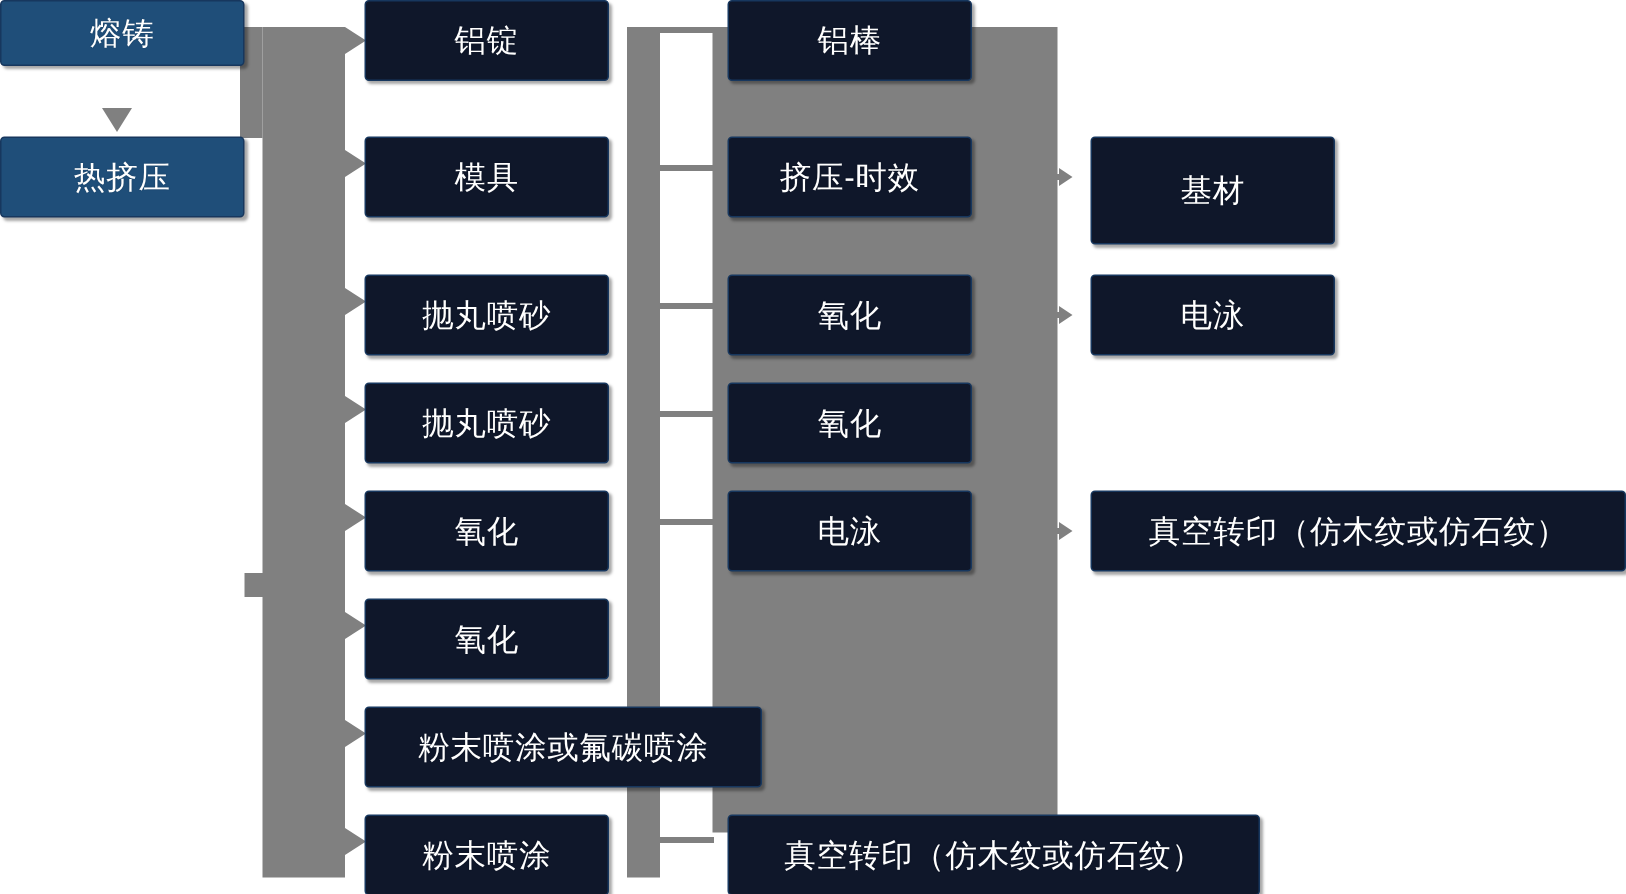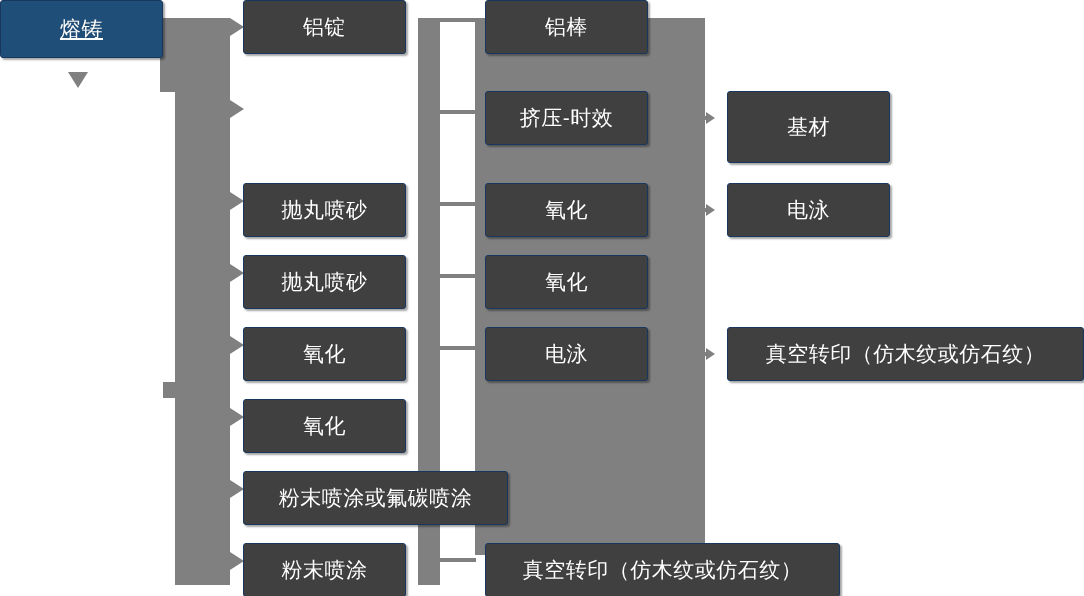--- a/index.html
+++ b/index.html
@@ -36,21 +36,21 @@
     font-size: 21px;
     letter-spacing: 0.5px;
     white-space: nowrap;
     box-shadow: 2px 2px 2px rgba(0,0,0,0.35);
     text-shadow: 0 0 1px rgba(0,0,0,0.25);
   }
   .box.stage {
     background: #1F4E79;
   }
   .box.step {
-    background: #404040;
+    background: #0f172a;
   }
   
   .arrow-sm {
     position: absolute;
     z-index: 2;
     width: 0;
     height: 0;
     border-top: 6px solid transparent;
     border-bottom: 6px solid transparent;
     border-left: 9px solid #808080;
@@ -97,30 +97,36 @@
     <rect x="65" y="18" width="230" height="537" fill="#808080"></rect>
 
     <rect x="30" y="18" width="36" height="4" fill="#808080"></rect>
     <rect x="30" y="110" width="36" height="4" fill="#808080"></rect>
     <rect x="30" y="202" width="36" height="4" fill="#808080"></rect>
     <rect x="30" y="274" width="36" height="4" fill="#808080"></rect>
     <rect x="30" y="346" width="36" height="4" fill="#808080"></rect>
     <rect x="30" y="558" width="36" height="4" fill="#808080"></rect>
   </svg>
 
-  <div class="box stage" style="left:0px; top:0px; width:163px; height:58px;text-decoration:underline;">
+  <div class="box stage" style="left:0px; top:0px; width:163px; height:44px;">
     <span>熔铸</span>
   </div>
 
+  <div class="box stage" style="left:0px; top:91px; width:163px; height:54px;">
+    <span>热挤压</span>
+  </div>
 
 
   <div class="box step" style="left:243px; top:0px; width:163px; height:54px;">
     <span>铝锭</span>
   </div>
 
+  <div class="box step" style="left:243px; top:91px; width:163px; height:54px;">
+    <span>模具</span>
+  </div>
 
   <div class="box step" style="left:243px; top:183px; width:163px; height:54px;">
     <span>抛丸喷砂</span>
   </div>
 
   <div class="box step" style="left:243px; top:255px; width:163px; height:54px;">
     <span>抛丸喷砂</span>
   </div>
 
   <div class="box step" style="left:243px; top:327px; width:163px; height:54px;">

